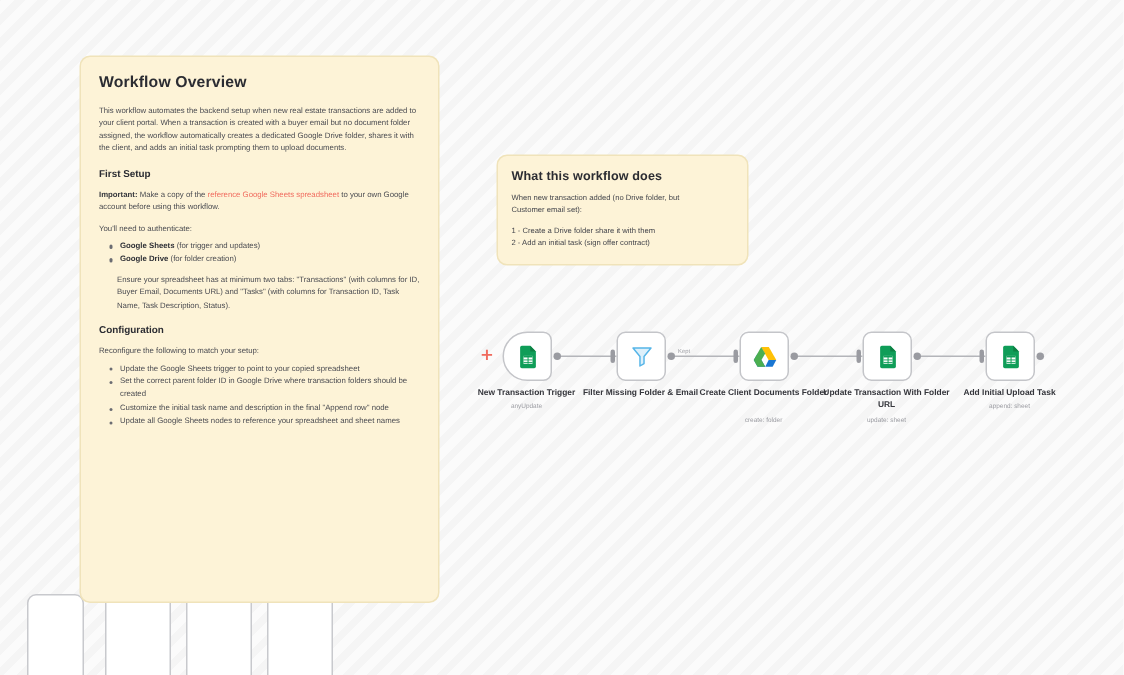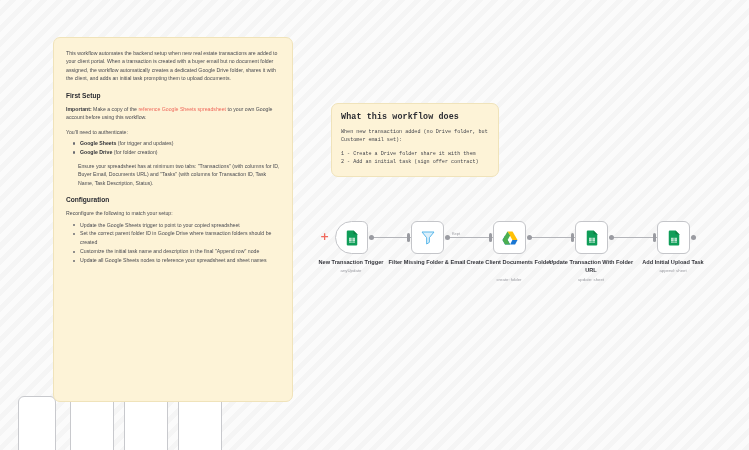--- a/index.html
+++ b/index.html
@@ -30,21 +30,20 @@
   }
   #note-overview {
     left: 53px; top: 37px;
     width: 240px; height: 365px;
     padding: 11px 12px 10px 12px;
   }
   #note-what {
     left: 331px; top: 103px;
     width: 168px; height: 74px;
     padding: 8px 9px;
-    font-family: Liberation Mono, monospace;
   }
 
   .note-h1 {
     font-size: 10.5px;
     font-weight: bold;
     color: #2b2c32;
     letter-spacing: .1px;
     margin-bottom: 9px;
   }
   .note-h1.small { font-size: 8.4px; margin-bottom: 6px; }
@@ -188,20 +187,21 @@
 <body>
 
 <div id="canvas">
 
   <div class="cut-note" style="left:18px;width:38px;"></div>
   <div class="cut-note" style="left:70px;width:44px;"></div>
   <div class="cut-note" style="left:124px;width:44px;"></div>
   <div class="cut-note" style="left:178px;width:44px;"></div>
 
   <div class="sticky" id="note-overview">
+    <div class="note-h1">Workflow Overview</div>
 
     <div class="note-p">This workflow automates the backend setup when new real estate transactions are added to your client portal. When a transaction is created with a buyer email but no document folder assigned, the workflow automatically creates a dedicated Google Drive folder, shares it with the client, and adds an initial task prompting them to upload documents.</div>
 
     <div class="note-h2">First Setup</div>
 
     <div class="note-p"><b>Important:</b><span> Make a copy of the </span><a class="note-link" href="#">reference Google Sheets spreadsheet</a><span> to your own Google account before using this workflow.</span></div>
 
     <div class="note-p tight">You'll need to authenticate:</div>
 
     <ul class="note-ul">

